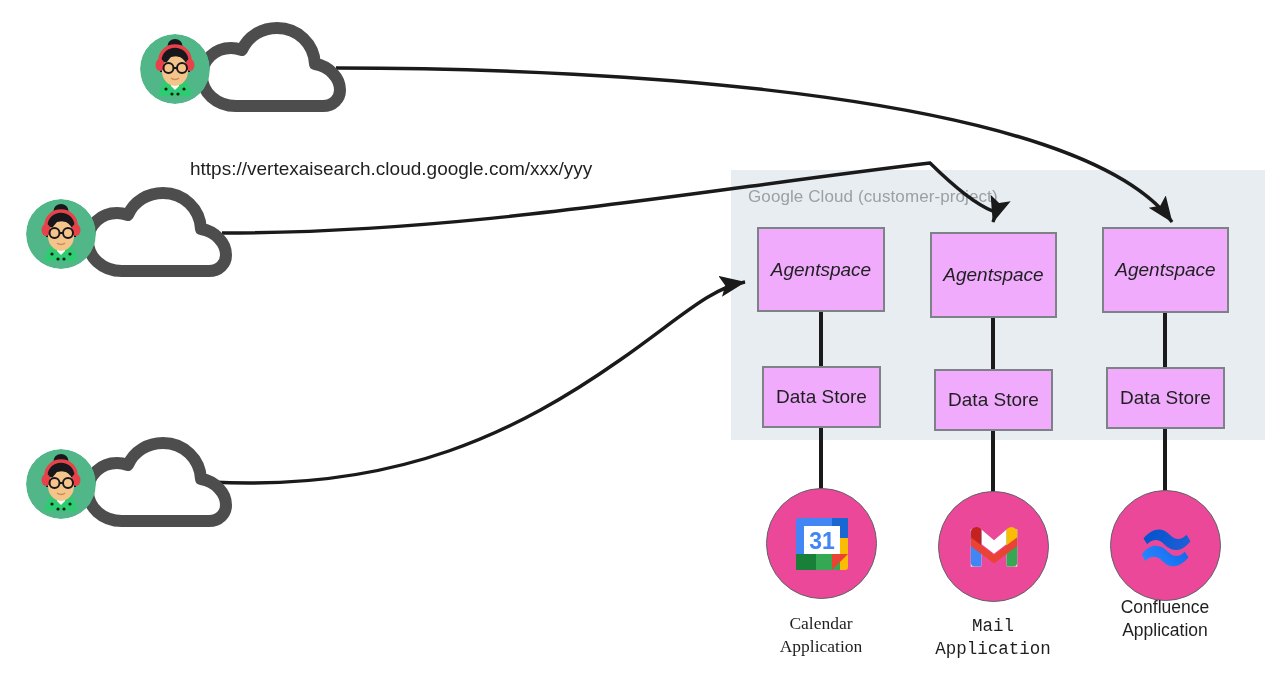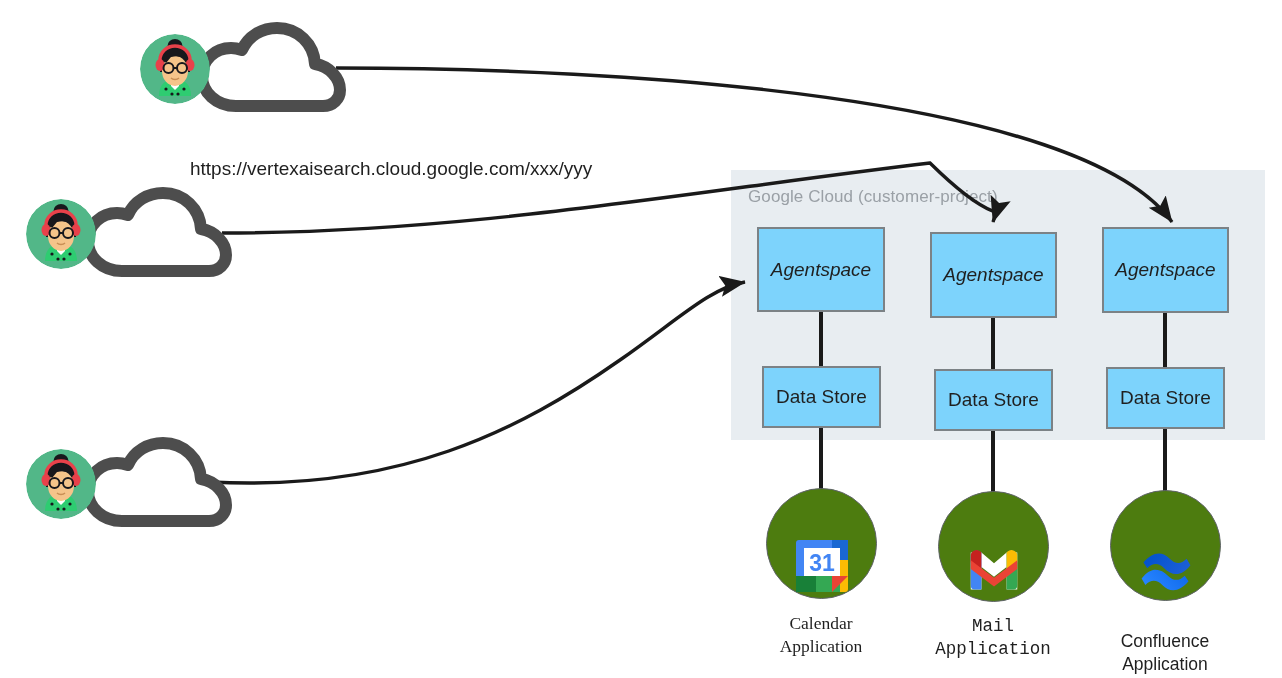--- a/index.html
+++ b/index.html
@@ -35,46 +35,46 @@
     position: absolute;
     color: #9aa0a6;
     font-size: 17px;
     letter-spacing: .1px;
     white-space: nowrap;
   }
 
   
   .node-box {
     position: absolute;
-    background: #7dd3fc;
+    background: #f0abfc;
     border: 2px solid #7c8286;
     box-sizing: border-box;
     display: flex;
     align-items: center;
     justify-content: center;
     text-align: center;
   }
   .node-box .node-label {
     font-size: 19px;
     color: #1f1f1f;
     line-height: 1.15;
   }
   .node-box.agentspace .node-label {
     font-style: italic;
   }
 
   
   .app-circle {
     position: absolute;
     border-radius: 50%;
-    background: #4d7c0f;
+    background: #ec4899;
     border: 1.5px solid #5f6368;
     box-sizing: border-box;
     display: flex;
-    align-items: flex-end;
+    align-items: center;
     justify-content: center;
   }
   .app-caption {
     position: absolute;
     text-align: center;
     font-size: 17.5px;
     line-height: 1.3;
     color: #1f1f1f;
     white-space: pre-line;
   }
@@ -310,16 +310,16 @@
           <stop offset="0%" stop-color="#0e66e8"></stop>
           <stop offset="100%" stop-color="#2684ff"></stop>
         </linearGradient>
       </defs>
       <path d="M8 24 C18 12 28 12 36 20 C42 26 48 26 54 20 L58 27
                C48 40 38 38 30 30 C24 24 18 24 12 30 Z" fill="url(#confTop)"></path>
       <path d="M56 44 C46 56 36 56 28 48 C22 42 16 42 10 48 L6 41
                C16 28 26 30 34 38 C40 44 46 44 52 38 Z" fill="url(#confBot)"></path>
     </svg>
   </div>
-  <div class="app-caption" style="left:1065px; top:630px; width:200px;">Confluence
+  <div class="app-caption" style="left:1065px; top:596px; width:200px;">Confluence
 Application</div>
 
 </div>
 
 </body></html>

